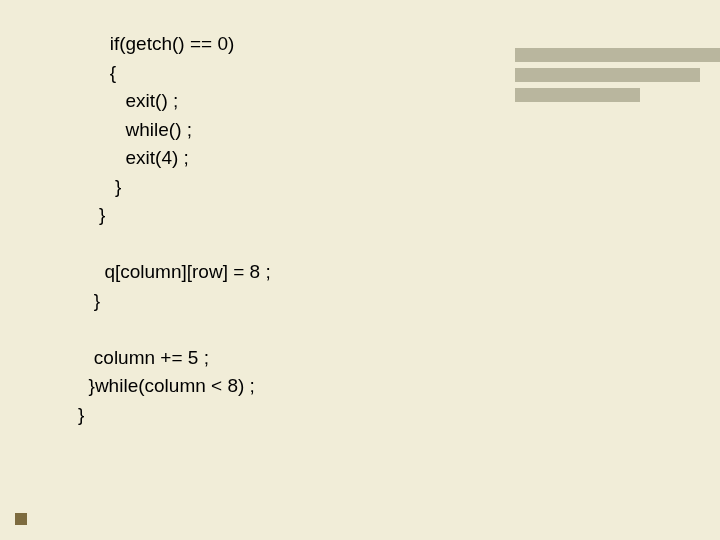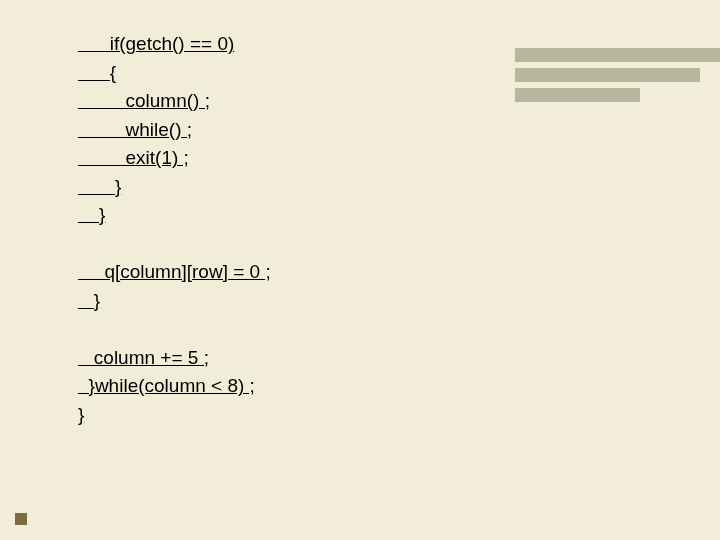--- a/index.html
+++ b/index.html
@@ -39,39 +39,39 @@
   }
   .code {
     position: absolute;
     left: 78px;
     top: 30px;
     font-size: 19px;
     line-height: 1.5;
     color: #000;
     white-space: pre;
   }
-  .code span { display: inline; text-decoration: underline; }
+  .code span { display: inline; }
 </style>
 </head>
 <body>
 
 <div class="decoration">
   <div class="stripe s1"></div>
   <div class="stripe s2"></div>
   <div class="stripe s3"></div>
 </div>
 
 <div class="code"><span>      if(getch() == 0)</span>
 <span>      {</span>
-<span>         column() ;</span>
+<span>         exit() ;</span>
 <span>         while() ;</span>
-<span>         exit(1) ;</span>
+<span>         exit(4) ;</span>
 <span>       }</span>
 <span>    }</span>
 <span></span>
-<span>     q[column][row] = 0 ;</span>
+<span>     q[column][row] = 8 ;</span>
 <span>   }</span>
 <span></span>
 <span>   column += 5 ;</span>
 <span>  }while(column &lt; 8) ;</span>
 <span>}</span></div>
 
 <div class="corner-square"></div>
 
 </body></html>

